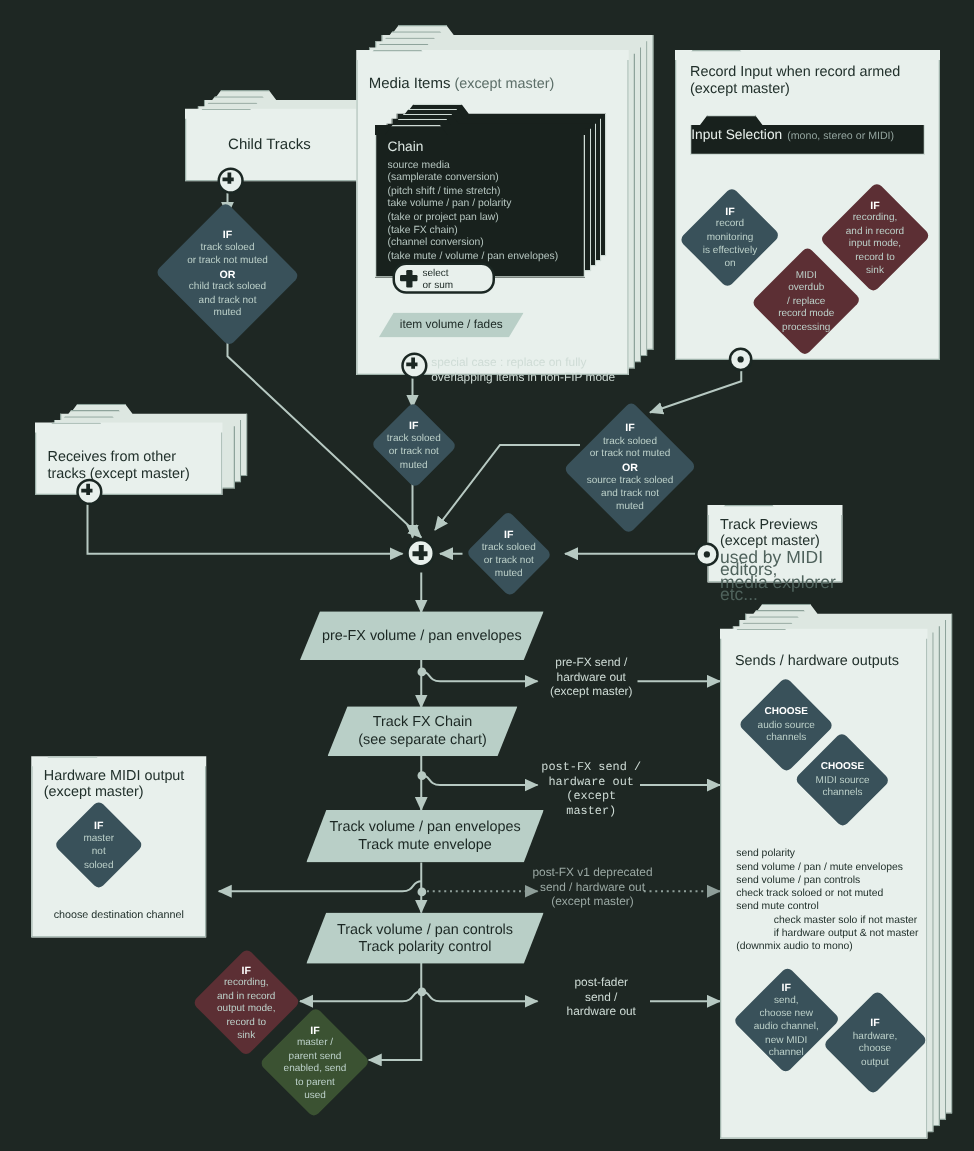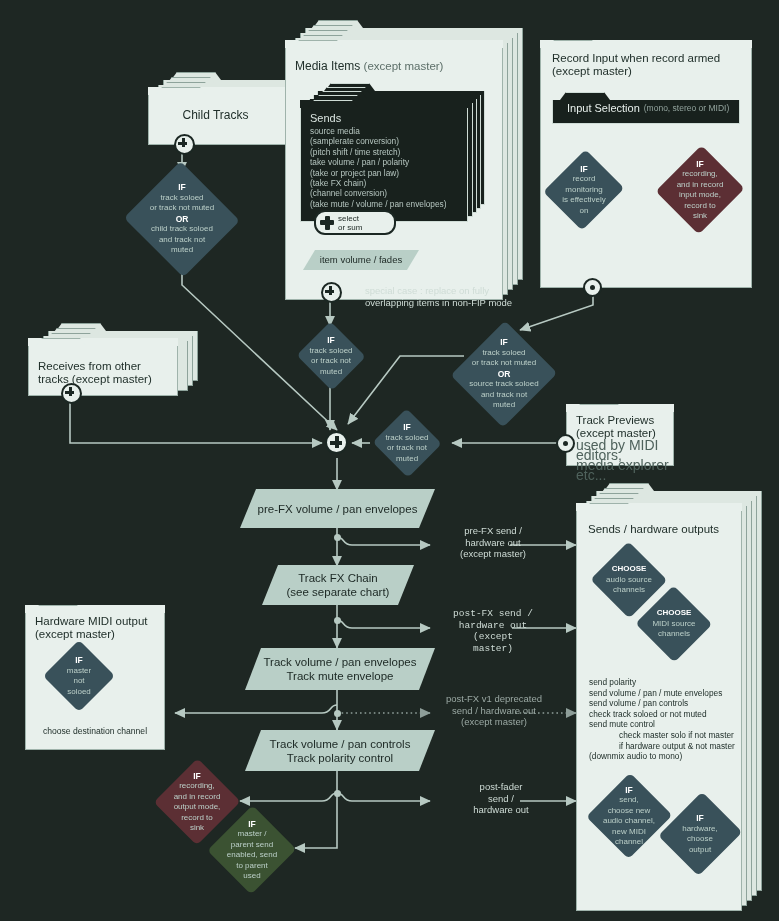--- a/index.html
+++ b/index.html
@@ -41,30 +41,30 @@
      align-items:center;justify-content:center;text-align:center;font-size:11.5px;
      line-height:14px;
      clip-path:polygon(16px 0, 100% 0, calc(100% - 16px) 100%, 0 100%);}
   .para.r{clip-path:polygon(12px 0, 100% 0, calc(100% - 12px) 100%, 0 100%);}
 
   
   .pill{position:absolute;background:#e8f0ec;border:2px solid #1b2723;border-radius:11px;
      display:flex;align-items:center;color:#1b2723;font-size:8px;line-height:9px;}
 
   
-  .ftxt{position:absolute;color:#cfdcd6;font-size:9.5px;line-height:11.5px;margin-left:20px;}
+  .ftxt{position:absolute;color:#cfdcd6;font-size:9.5px;line-height:11.5px;}
   .ftxt.dim{color:#9aa8a3;}
   .ftxt.c{text-align:center;}
   .inpanel{position:absolute;color:#21302b;font-size:8.3px;line-height:10.6px;}
   .panelsm{position:absolute;color:#21302b;font-size:8.6px;line-height:10.6px;text-align:center;}
 
   .inpsel{position:absolute;background:#18211d;border:1px solid #cfdcd6;box-sizing:border-box;
      clip-path:polygon(0 8px, 8px 8px, 14px 0, 52px 0, 58px 8px, 100% 8px, 100% 100%, 0 100%);
      display:flex;align-items:center;}
-  .inpsel .a{color:#e8f0ec;font-size:11px;padding-left:14px;}
+  .inpsel .a{color:#e8f0ec;font-size:11px;}
   .inpsel .b{color:#93a49e;font-size:8.5px;padding-left:4px;}
 </style>
 </head>
 <body>
 
 <div id="stage">
 
   <svg id="svg">
     <defs>
       <marker id="ah" markerWidth="9" markerHeight="9" refX="6.5" refY="3.2" orient="auto">
@@ -206,21 +206,21 @@
       <span class="dim">(except master)</span>
     </div>
   </div>
 
   <div class="dstack" style="left:317px;top:83px;width:168px;height:122px;"></div>
   <div class="dstack" style="left:313px;top:87px;width:168px;height:122px;"></div>
   <div class="dstack" style="left:309px;top:91px;width:168px;height:122px;"></div>
   <div class="dstack" style="left:305px;top:95px;width:168px;height:122px;"></div>
   <div class="dcard" style="left:300px;top:100px;width:168px;height:122px;">
     <div class="dsheet"></div>
-    <div style="position:absolute;left:10px;top:12px;color:#dbe6e1;font-size:11px;">Sends</div>
+    <div style="position:absolute;left:10px;top:12px;color:#dbe6e1;font-size:11px;">Chain</div>
     <div style="position:absolute;left:10px;top:26px;color:#b6c6c0;font-size:8.3px;line-height:10.4px;">
       <div>source media</div>
       <div>(samplerate conversion)</div>
       <div>(pitch shift / time stretch)</div>
       <div>take volume / pan / polarity</div>
       <div>(take or project pan law)</div>
       <div>(take FX chain)</div>
       <div>(channel conversion)</div>
       <div>(take mute / volume / pan envelopes)</div>
     </div>
@@ -264,20 +264,30 @@
     <div class="shape"></div>
     <div class="txt">
       <b>IF</b>
       <span>record</span><br>
       <span>monitoring</span><br>
       <span>is effectively</span><br>
       <span>on</span>
     </div>
   </div>
 
+  <div class="dia maroon" style="left:602px;top:196px;width:86px;height:90px;">
+    <div class="shape"></div>
+    <div class="txt">
+      <span>MIDI</span><br>
+      <span>overdub</span><br>
+      <span>/ replace</span><br>
+      <span>record mode</span><br>
+      <span>processing</span>
+    </div>
+  </div>
 
   <div class="dia maroon" style="left:657px;top:144px;width:86px;height:92px;">
     <div class="shape"></div>
     <div class="txt">
       <b>IF</b>
       <span>recording,</span><br>
       <span>and in record</span><br>
       <span>input mode,</span><br>
       <span>record to</span><br>
       <span>sink</span>

